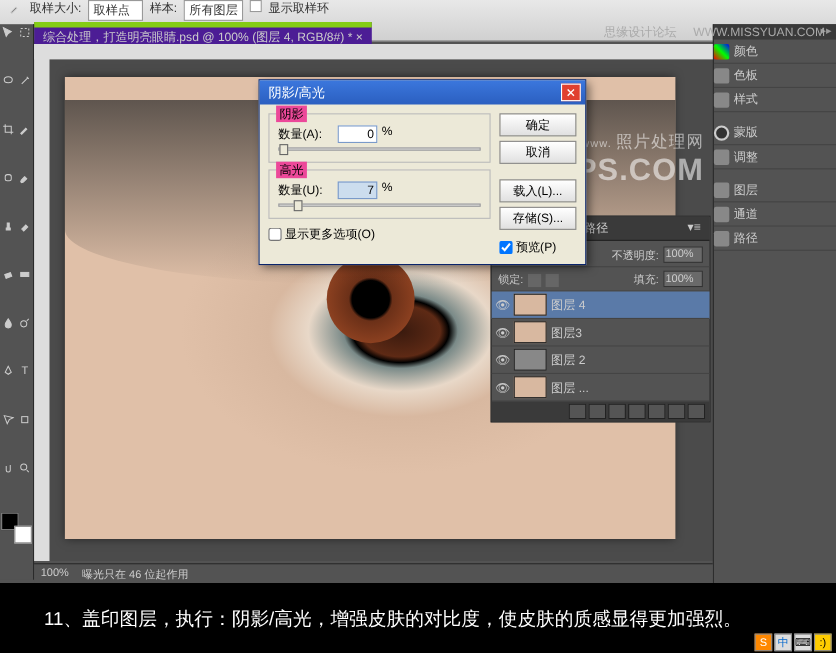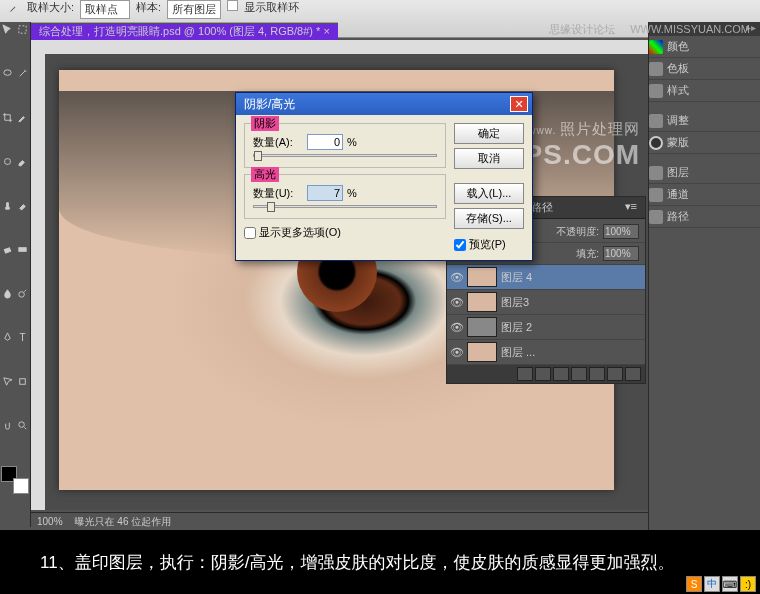--- a/index.html
+++ b/index.html
@@ -3,43 +3,43 @@
 <meta charset="utf-8">
 <style>
 *{margin:0;padding:0;box-sizing:border-box;font-family:"Microsoft YaHei",SimSun,sans-serif}
 body{background:#000;width:760px;height:594px;overflow:hidden;position:relative}
 .app{position:relative;width:760px;height:530px;background:#535353}
 .topbar{height:38px;background:linear-gradient(#e8e8e8,#d0d0d0);border-bottom:1px solid #888;display:flex;align-items:flex-start;padding:0 6px;font-size:11px;color:#333;gap:6px}
 .topbar .sel{background:#fff;border:1px solid #999;padding:1px 4px;font-size:11px;min-width:50px;display:inline-block}
 .topbar .chk{width:11px;height:11px;border:1px solid #999;background:#fff;display:inline-block}
 .brand-row{position:absolute;right:10px;top:22px;font-size:11px;color:#aaa;z-index:5}
 .tabbar{position:absolute;top:22px;left:31px;height:18px;display:flex;align-items:center;font-size:11px;color:#ccc}
-.tabbar .tab{background:#6d28d9;padding:1px 8px;border-top:1px solid #84cc16}
+.tabbar .tab{background:#4c1d95;padding:1px 8px;border-top:5px solid #84cc16}
 .toolbox{position:absolute;left:0;top:22px;width:31px;height:505px;background:#535353;display:flex;flex-wrap:wrap;border-right:1px solid #2a2a2a}
 .tool{width:15px;height:15px;border:0;margin:0;display:flex;align-items:center;justify-content:center;font-size:10px;color:#ccc;cursor:pointer}
 .tool svg{width:11px;height:11px;fill:#ccc;stroke:#ccc}
 .canvas-wrap{position:absolute;left:31px;top:40px;right:112px;bottom:20px;background:#4b4b4b;overflow:hidden}
 .canvas{position:absolute;left:28px;top:30px;width:555px;height:420px;background:radial-gradient(ellipse 200px 130px at 55% 55%,#3a1a0e 0%,#5e2a15 18%,#000 22%,#7a8a88 26%,#e8d8c8 42%,#d8b8a0 60%,#e0c0a8 100%);box-shadow:0 0 8px rgba(0,0,0,.5)}
 .canvas::before{content:"";position:absolute;left:50%;top:48%;width:80px;height:80px;border-radius:50%;background:radial-gradient(circle,#000 0%,#000 30%,#6b3018 35%,#8b4020 70%,#3a1a0e 100%);transform:translate(-50%,-50%)}
 .canvas::after{content:"";position:absolute;left:0;top:5%;right:0;height:40%;background:linear-gradient(180deg,rgba(40,40,40,.7),transparent);border-radius:0 0 50% 50%/0 0 30% 30%}
 .watermark{position:absolute;right:120px;top:120px;color:rgba(255,255,255,.55);font-family:Arial;z-index:3;text-align:right}
 .watermark .w1{font-size:10px;letter-spacing:1px}
 .watermark .w2{font-size:28px;font-weight:bold;letter-spacing:1px}
 .right-dock{position:absolute;right:0;top:22px;width:112px;bottom:0;background:#535353;border-left:1px solid #2a2a2a}
 .dock-btn{display:flex;align-items:center;gap:4px;padding:3px 0;font-size:11px;color:#ccc;border-bottom:1px solid #444}
 .dock-btn .ico{width:14px;height:14px;background:#888;border-radius:2px;flex-shrink:0}
-.dialog{position:absolute;left:235px;top:92px;width:298px;background:#ece9d8;border:1px solid #0a246a;box-shadow:3px 3px 8px rgba(0,0,0,.5);z-index:10;font-size:12px}
+.dialog{position:absolute;left:235px;top:72px;width:298px;background:#ece9d8;border:1px solid #0a246a;box-shadow:3px 3px 8px rgba(0,0,0,.5);z-index:10;font-size:12px}
 .dlg-title{height:22px;background:linear-gradient(#3b77dd,#2b5fc0);color:#fff;display:flex;align-items:center;justify-content:space-between;padding:0 4px 0 8px;font-size:12px}
 .dlg-close{width:18px;height:16px;background:#e04030;color:#fff;display:flex;align-items:center;justify-content:center;font-size:11px;border:1px solid #fff;cursor:pointer}
 .dlg-body{padding:8px;display:flex;gap:8px}
 .dlg-left{flex:1}
 .dlg-right{width:70px;display:flex;flex-direction:column;gap:4px}
 .grp{border:1px solid #bbb;padding:6px 8px 10px;margin-bottom:6px;position:relative}
 .grp-title{position:absolute;top:-8px;left:6px;background:#ec4899;padding:0 3px;font-size:11px}
-.row{display:flex;align-items:center;gap:4px;font-size:11px;margin-top:4px}
+.row{display:flex;align-items:flex-start;gap:4px;font-size:11px;margin-top:4px}
 .row .lbl{width:50px}
 .row .slider{flex:1;height:3px;background:#ddd;border:1px solid #999;position:relative}
 .row .slider .thumb{position:absolute;top:-4px;width:8px;height:10px;background:#ece9d8;border:1px solid #666}
 .row input[type=text]{width:36px;border:1px solid #7a9ac9;padding:1px 2px;font-size:11px;text-align:right}
 .btn{background:linear-gradient(#fff,#e0e0e0);border:1px solid #888;padding:2px 0;font-size:11px;cursor:pointer;text-align:center}
 .chkrow{display:flex;align-items:center;gap:3px;font-size:11px;margin-top:4px}
 .chkrow input{width:12px;height:12px}
 .layers-panel{position:absolute;right:114px;top:196px;width:200px;background:#535353;border:1px solid #2a2a2a;z-index:8;font-size:11px;color:#ccc}
 .lp-tabs{display:flex;background:#3a3a3a;border-bottom:1px solid #222}
 .lp-tabs .t{padding:3px 8px;font-size:11px;color:#ccc}
@@ -214,26 +214,26 @@
     <div class="dock-btn">
         <div class="ico"></div>
         <span>色板</span>
       </div>
     <div class="dock-btn">
         <div class="ico"></div>
         <span>样式</span>
       </div>
     <div style="height:8px"></div>
     <div class="dock-btn">
-        <div class="ico"></div>
-        <span>调整</span>
-      </div>
-    <div class="dock-btn">
         <div class="ico" style="background:#333;border:2px solid #ccc;border-radius:50%"></div>
         <span>蒙版</span>
+      </div>
+    <div class="dock-btn">
+        <div class="ico"></div>
+        <span>调整</span>
       </div>
     <div style="height:8px"></div>
     <div class="dock-btn">
         <div class="ico"></div>
         <span>图层</span>
       </div>
     <div class="dock-btn">
         <div class="ico"></div>
         <span>通道</span>
       </div>

